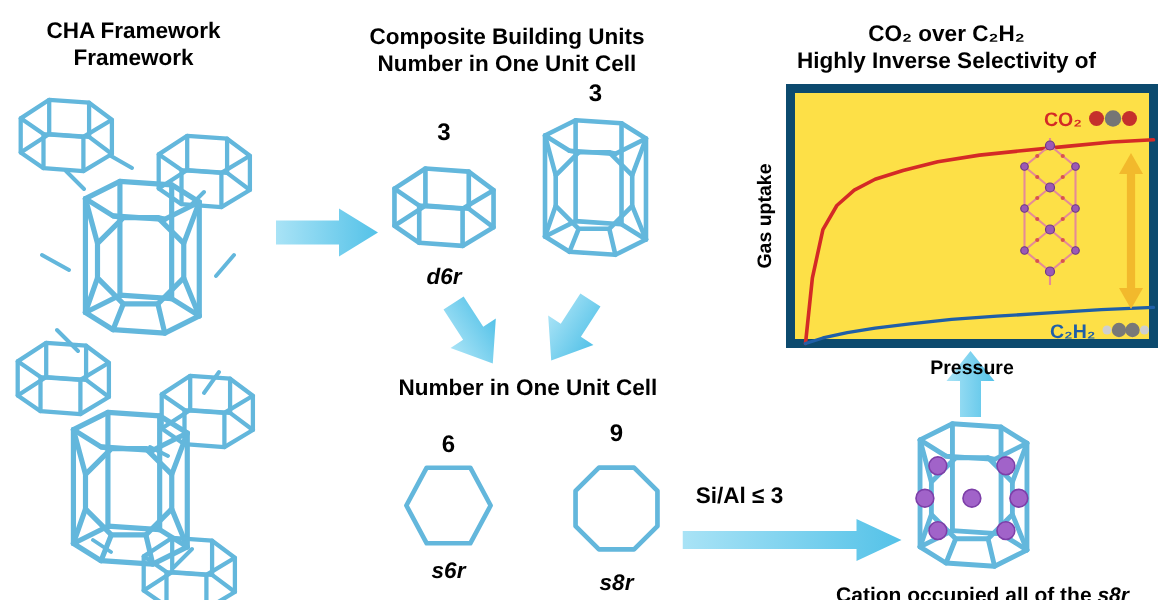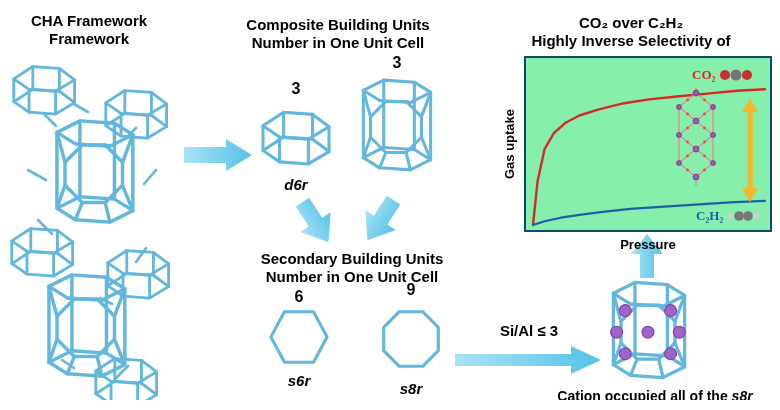--- a/index.html
+++ b/index.html
@@ -5,21 +5,21 @@
   * { margin:0; padding:0; box-sizing:border-box; }
   html,body { background:#fff; }
   body { font-family:"Liberation Sans","DejaVu Sans",sans-serif; color:#000; }
   .canvas { position:relative; width:780px; height:400px; background:#fff; overflow:hidden; }
   .abs { position:absolute; }
   .title { font-weight:bold; font-size:15px; line-height:18px; text-align:center; }
   .count { font-weight:bold; font-size:16px; line-height:17px; text-align:center; }
   .unit-label { font-weight:bold; font-style:italic; font-size:15px; line-height:17px; text-align:center; }
   .caption { font-weight:bold; font-size:14px; line-height:16px; text-align:center; }
   .axis-label { font-weight:bold; font-size:13px; text-align:center; }
-  .chart-box { border:2px solid #0c4a6e; background:#86efac;font-family:Liberation Serif, serif; }
+  .chart-box { border:6px solid #0c4a6e; background:#fde047; }
   .mol-row { display:flex; align-items:center; gap:3px; }
   .co2-text { color:#d42a26; font-weight:bold; font-size:13px; }
   .c2h2-text { color:#1f5fa8; font-weight:bold; font-size:13px; }
   svg { display:block; }
 </style>
 </head>
 <body>
 
 <svg width="0" height="0" style="position:absolute" aria-hidden="true">
   <defs>
@@ -82,37 +82,36 @@
   </svg>
 
   <svg class="abs" style="left:292px;top:196px;" width="48" height="54" viewBox="0 0 48 54">
     <polygon points="16,2 32,2 32,26 42,26 24,50 6,26 16,26" fill="url(#agrad)" transform="rotate(-33 24 27)"></polygon>
   </svg>
   <svg class="abs" style="left:356px;top:194px;" width="48" height="54" viewBox="0 0 48 54">
     <polygon points="16,2 32,2 32,26 42,26 24,50 6,26 16,26" fill="url(#agrad)" transform="rotate(33 24 27)"></polygon>
   </svg>
 
   <div class="abs title" style="left:232px;top:250px;width:240px;">
-    <div>Secondary Building Units</div>
     <div>Number in One Unit Cell</div>
   </div>
 
   <div class="abs count" style="left:268px;top:288px;width:62px;">6</div>
   <svg class="abs" style="left:268px;top:306px;" width="62" height="62" viewBox="0 0 64 64">
     <polygon points="17,6 47,6 61,32 47,58 17,58 3,32" fill="none" stroke="#63b7dc" stroke-width="3.2" stroke-linejoin="round"></polygon>
   </svg>
   <div class="abs unit-label" style="left:268px;top:372px;width:62px;">s6r</div>
 
   <div class="abs count" style="left:372px;top:281px;width:78px;">9</div>
   <svg class="abs" style="left:372px;top:300px;" width="78" height="78" viewBox="0 0 80 80">
     <polygon points="28,12 52,12 68,28 68,52 52,68 28,68 12,52 12,28" fill="none" stroke="#63b7dc" stroke-width="3.2" stroke-linejoin="round"></polygon>
   </svg>
   <div class="abs unit-label" style="left:372px;top:380px;width:78px;">s8r</div>
 
-  <div class="abs title" style="left:464px;top:322px;width:130px;font-size:15px;">Si/Al ≤ 3</div>
+  <div class="abs title" style="left:428px;top:322px;width:130px;font-size:15px;">Si/Al ≤ 3</div>
   <svg class="abs" style="left:455px;top:344px;" width="148" height="32" viewBox="0 0 148 32">
     <polygon points="0,10 116,10 116,2 146,16 116,30 116,22 0,22" fill="url(#agrad)"></polygon>
   </svg>
 
   <svg class="abs" style="left:597px;top:276px;" width="104" height="108" viewBox="0 0 96 100">
     <use href="#sym-cage" transform="translate(2,0)"></use>
     <g fill="#a163c9" stroke="#7d3fa8" stroke-width="1">
       <circle cx="47" cy="52" r="5.5"></circle>
       <circle cx="26" cy="32" r="5.5"></circle>
       <circle cx="68" cy="32" r="5.5"></circle>

